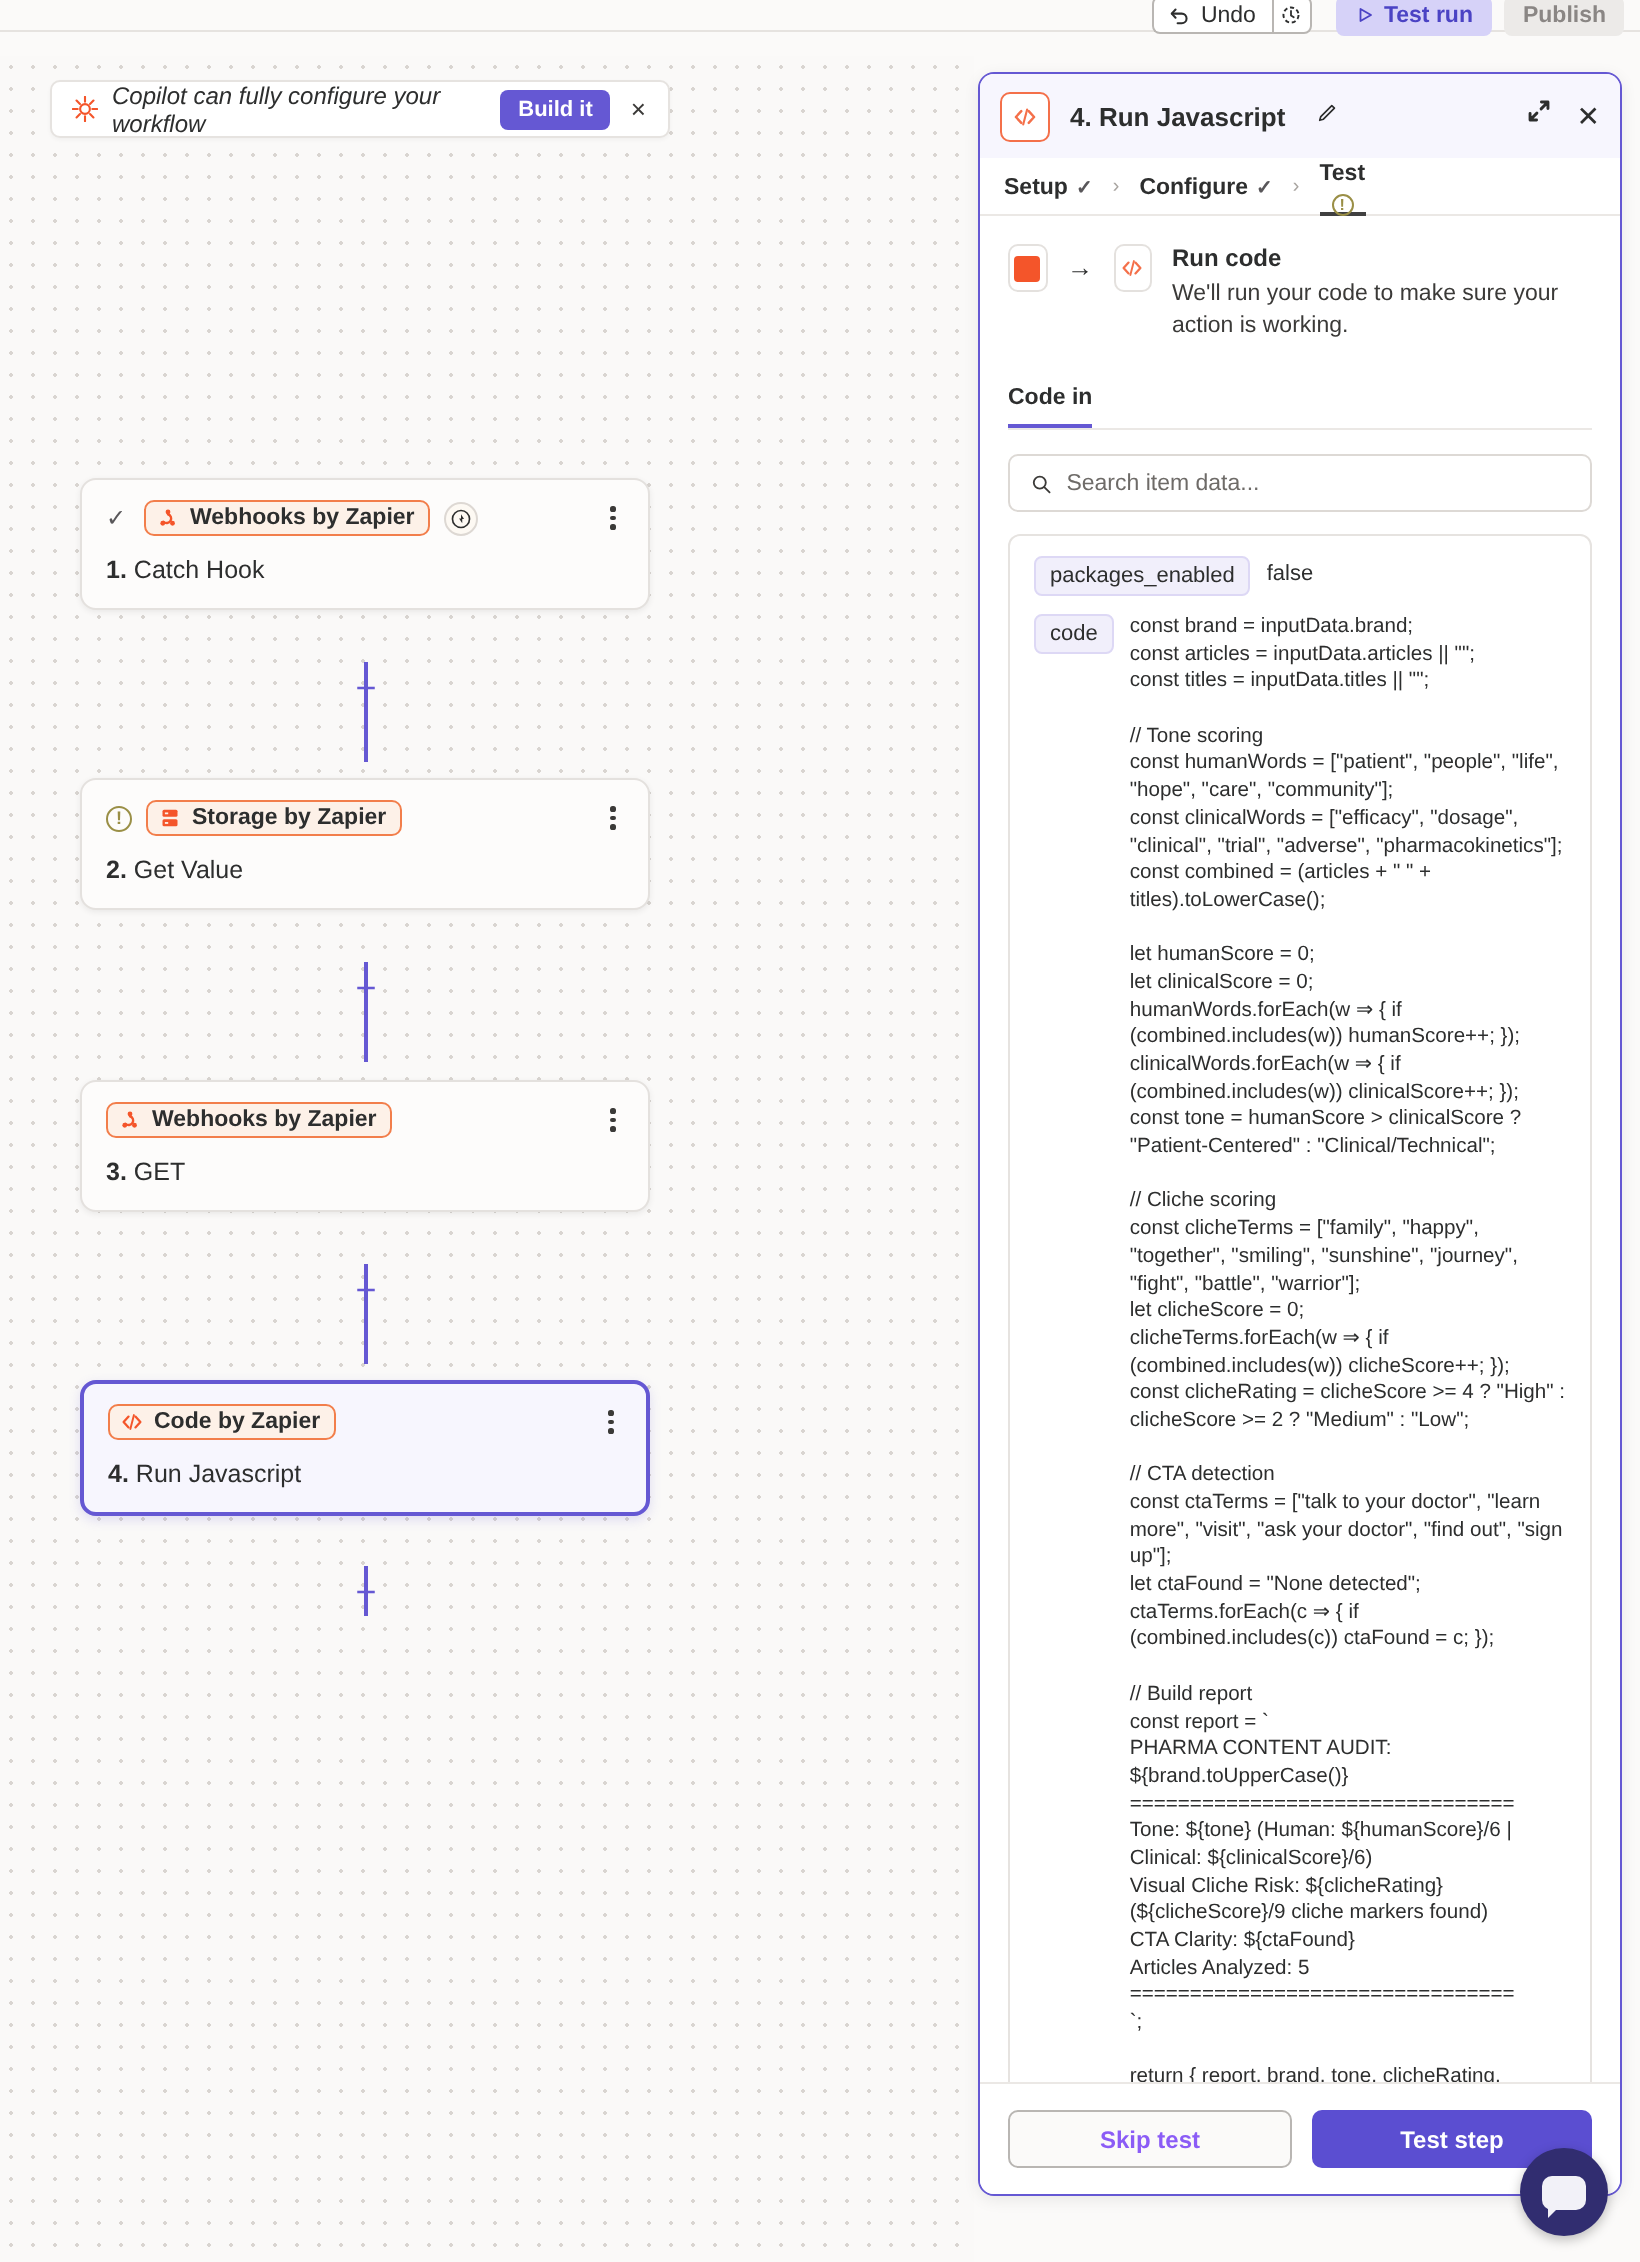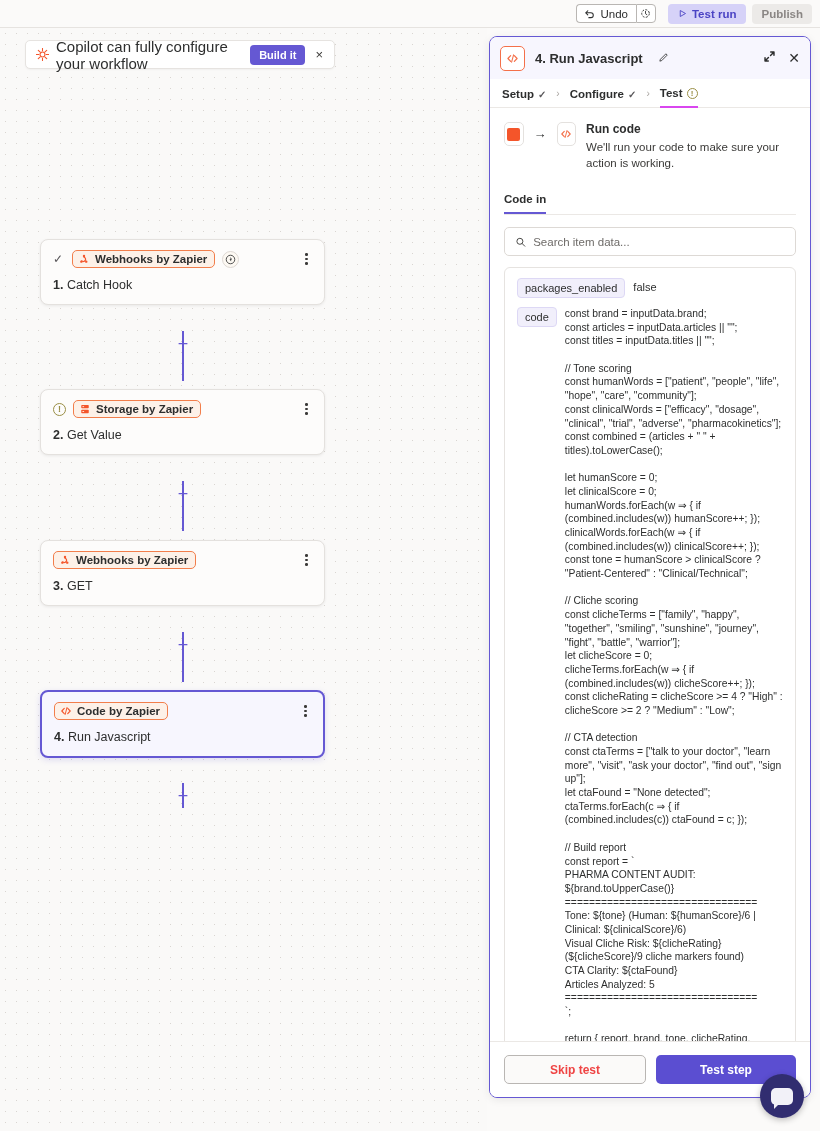--- a/index.html
+++ b/index.html
@@ -6,21 +6,21 @@
   html, body {
     width: 820px; height: 1131px;
     font-family: "Liberation Sans", sans-serif;
     background: #fbfaf9;
     overflow: hidden;
   }
   body { position: relative; }
 
   
   .toolbar {
-    position: absolute; top: 0; left: 0; right: 0; height: 28px;
+    position: absolute; top: 0; left: 0; right: 0; height: 16px;
     background: #fbfaf9;
     border-bottom: 1px solid #e6e3e0;
     display: flex; align-items: center; justify-content: flex-end;
     padding-right: 8px; gap: 6px;
   }
   .btn-undo {
     height: 19px; display: flex; align-items: center; gap: 5px;
     border: 1px solid #b9b6b3; border-radius: 4px 0 0 4px;
     background: #fff; padding: 0 8px 0 7px;
     font-size: 11.5px; color: #2d2e2e;
@@ -51,21 +51,21 @@
     background-size: 11px 11px;
   }
 
   
   .copilot {
     position: absolute; left: 25px; top: 12px; width: 310px; height: 29px;
     background: #fff; border: 1px solid #e6e3e0; border-radius: 5px;
     display: flex; align-items: center; gap: 7px; padding: 0 8px 0 10px;
     box-shadow: 0 1px 2px rgba(0,0,0,.04);
   }
-  .copilot .txt { font-size: 15px; color: #2d2e2e; flex: 1; }
+  .copilot .txt { font-size: 12px; color: #2d2e2e; flex: 1; font-style: italic; }
   .copilot .build {
     background: #6558d3; color: #fff; font-size: 11px; font-weight: bold;
     border-radius: 4px; padding: 4px 9px;
   }
   .copilot .x { font-size: 13px; color: #3b3a38; padding: 0 3px; }
 
   
   .node {
     position: absolute; left: 40px; width: 285px;
     background: #fdfcfb; border: 1px solid #e4e1de; border-radius: 8px;
@@ -130,21 +130,21 @@
   .p-head-actions { margin-left: auto; display: flex; align-items: center; gap: 12px; }
   .ic-expand { width: 13px; height: 13px; }
   .ic-x { font-size: 14px; color: #2d2e2e; }
 
   .p-tabs {
     height: 29px; display: flex; align-items: center; gap: 10px;
     padding: 0 12px; border-bottom: 1px solid #ebe8e5; flex: none;
   }
   .tab { font-size: 11.5px; font-weight: bold; color: #2d2e2e; display: flex; align-items: center; gap: 4px;
          height: 29px; padding-top: 2px; }
-  .tab.active { border-bottom: 2px solid #d946ef; }
+  .tab.active { border-bottom: 2px solid #404040; flex-direction: column; }
   .tab .chk { color: #59575a; font-size: 10px; }
   .tab .warn {
     width: 11px; height: 11px; border-radius: 50%; border: 1.2px solid #9a8f46;
     color: #9a8f46; font-size: 8px; line-height: 9px; text-align: center; font-weight: bold;
   }
   .sep { color: #a9a5a1; font-size: 10px; }
 
   .p-body { flex: 1; overflow: hidden; position: relative; padding: 0 14px; }
 
   .runrow { display: flex; gap: 10px; padding: 14px 0 0 0; align-items: flex-start; }
@@ -185,21 +185,21 @@
     font-size: 10.3px; color: #2d2e2e; line-height: 1.33; white-space: pre-wrap;
     font-family: "Liberation Sans", sans-serif; word-break: break-word;
   }
 
   .p-foot {
     height: 56px; border-top: 1px solid #ebe8e5; display: flex; align-items: center;
     gap: 10px; padding: 0 14px; flex: none; background: #fff;
   }
   .skip {
     flex: 1; height: 29px; border: 1px solid #b9b6b3; border-radius: 5px; background: #fbfaf9;
-    font-size: 12px; font-weight: bold; color: #ef4444;
+    font-size: 12px; font-weight: bold; color: #8b5cf6;
     display: flex; align-items: center; justify-content: center;
   }
   .teststep {
     flex: 1; height: 29px; border-radius: 5px; background: #5b4ed1; color: #fff;
     font-size: 12px; font-weight: bold;
     display: flex; align-items: center; justify-content: center;
   }
 
   .chatbtn {
     position: absolute; right: 16px; bottom: 13px; width: 44px; height: 44px;

